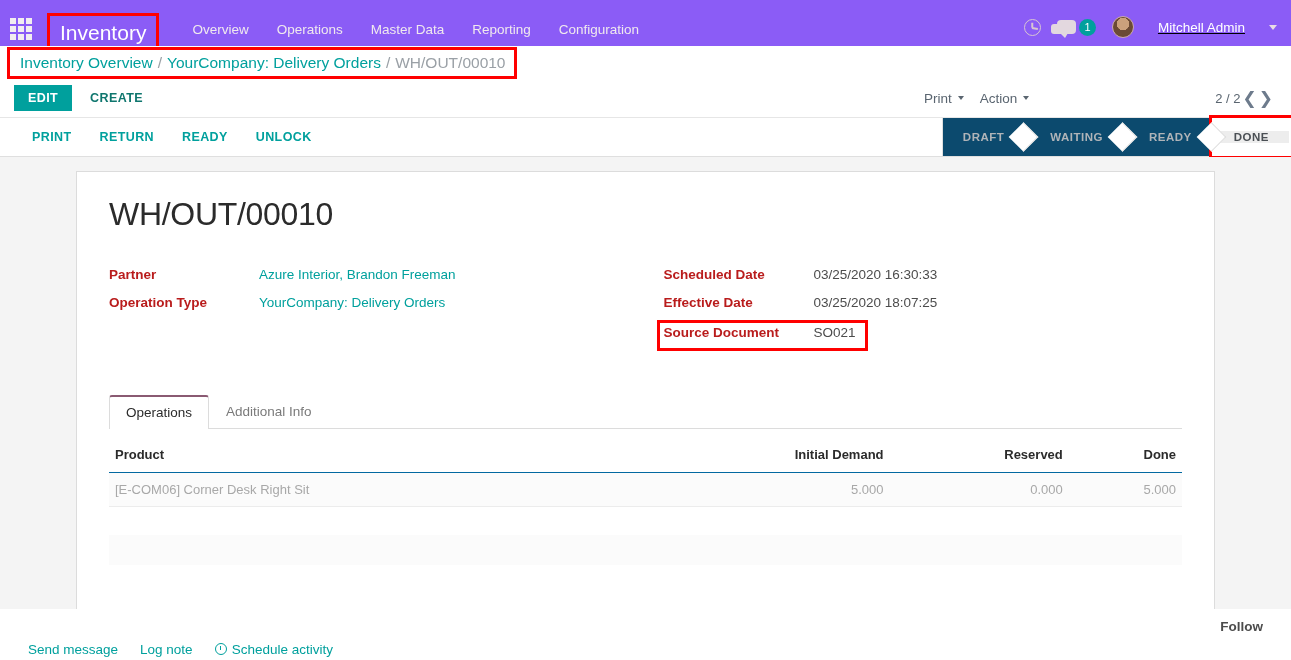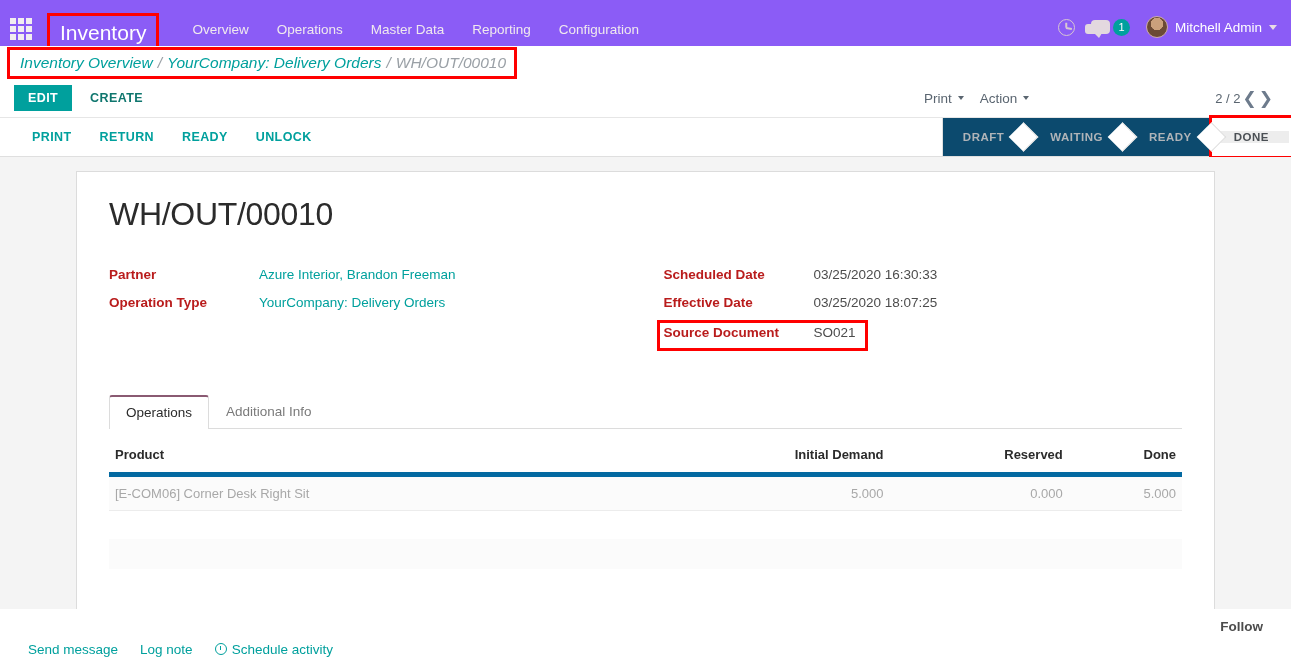--- a/index.html
+++ b/index.html
@@ -85,39 +85,39 @@
   .bubble2 {
     width: 13px; height: 10px; background: #e3d8df; border-radius: 3px;
     position: absolute; left: -6px; top: 4px;
   }
   .badge-count {
     background: #00A09D; color: #fff; font-size: 11px;
     min-width: 17px; height: 17px; border-radius: 9px;
     display: flex; align-items: center; justify-content: center;
     margin-left: 3px; padding: 0 4px; font-weight: 400;
   }
-  .user-wrap { display: flex; align-items: center; gap: 7px; cursor: pointer; }
+  .user-wrap { display: flex; align-items: center; gap: 24px; cursor: pointer; text-decoration: underline; }
   .avatar {
     width: 22px; height: 22px; border-radius: 50%;
     background: radial-gradient(circle at 50% 35%, #caa07c 0 38%, #6b4a35 39% 100%);
     border: 1px solid #caa; overflow: hidden;
   }
   .user-name { color: #fff; font-size: 13.5px; }
   .caret-dn {
     width: 0; height: 0; border-left: 4px solid transparent;
     border-right: 4px solid transparent; border-top: 5px solid #e8dde5;
   }
 
   
   .breadcrumb-row {
     height: 33px; display: flex; align-items: center;
     padding: 0 10px; background: #fff; position: relative;
   }
   .bc-box { position: relative; padding: 4px 8px 4px 10px; }
-  .bc { font-size: 15.5px; white-space: nowrap; font-style: italic; }
+  .bc { font-size: 15.5px; white-space: nowrap; }
   .bc a { color: #00A09D; text-decoration: none; cursor: pointer; }
   .bc .sep { color: #9aa0a6; margin: 0 5px; }
   .bc .cur { color: #9aa0a6; }
 
   
   .ctrl-row {
     height: 38px; display: flex; align-items: center;
     padding: 0 14px 0 14px; background: #fff; position: relative;
   }
   .btn-edit {
@@ -219,21 +219,21 @@
     margin-bottom: -1px; background: transparent;
   }
   .tab.active {
     color: #2b2b2b; background: #fff; border-color: #dcdcdc;
     border-top: 2px solid #8a5a72; border-radius: 3px 3px 0 0;
   }
   table.lines { width: 100%; border-collapse: collapse; margin-top: 10px; }
   table.lines th {
     font-size: 13px; font-weight: 700; color: #2b2b2b;
     padding: 8px 6px 10px 6px; text-align: right;
-    border-bottom: 5px solid #0369a1;
+    border-bottom: 1px solid #0369a1;
   }
   table.lines th.left { text-align: left; }
   table.lines td {
     font-size: 13px; color: #a8a8a8; padding: 9px 6px;
     text-align: right; background: #fbfbfb;
     border-bottom: 1px solid #ececec;
   }
   table.lines td.left { text-align: left; }
   table.lines tr.empty td { height: 30px; background: #fbfbfb; border-bottom: none; }
   .spacer-row { height: 28px; background: #fff; }

